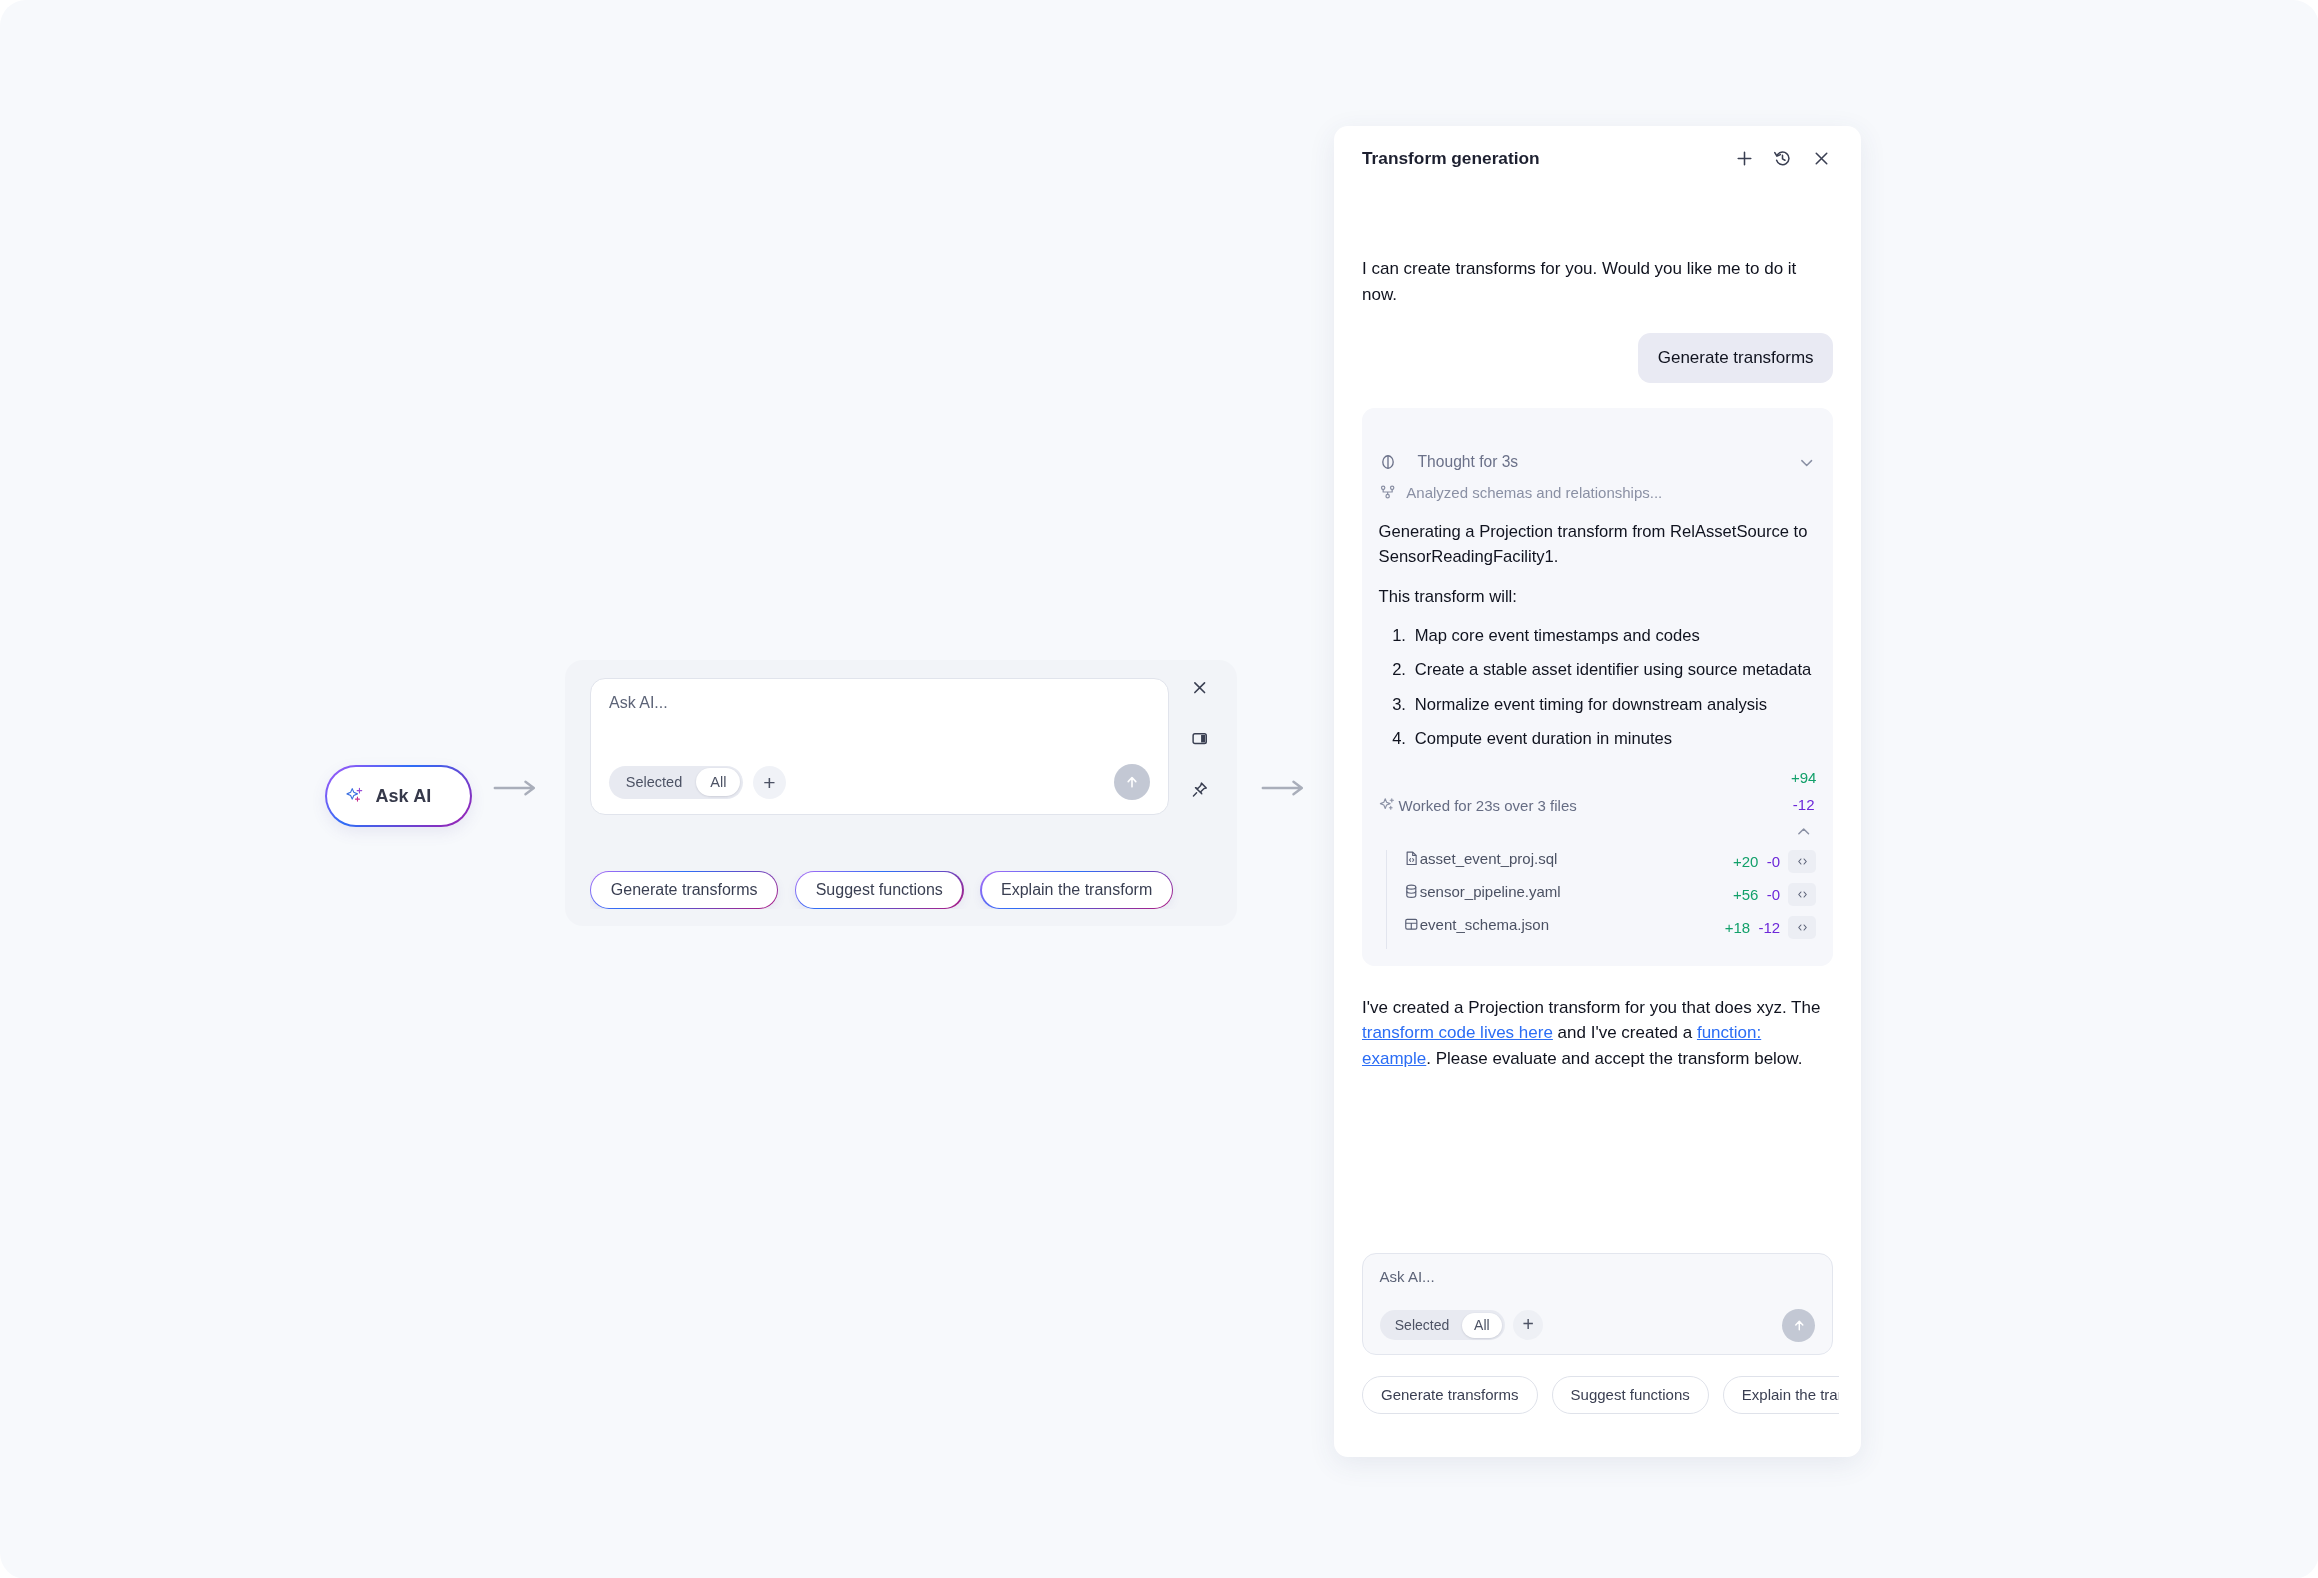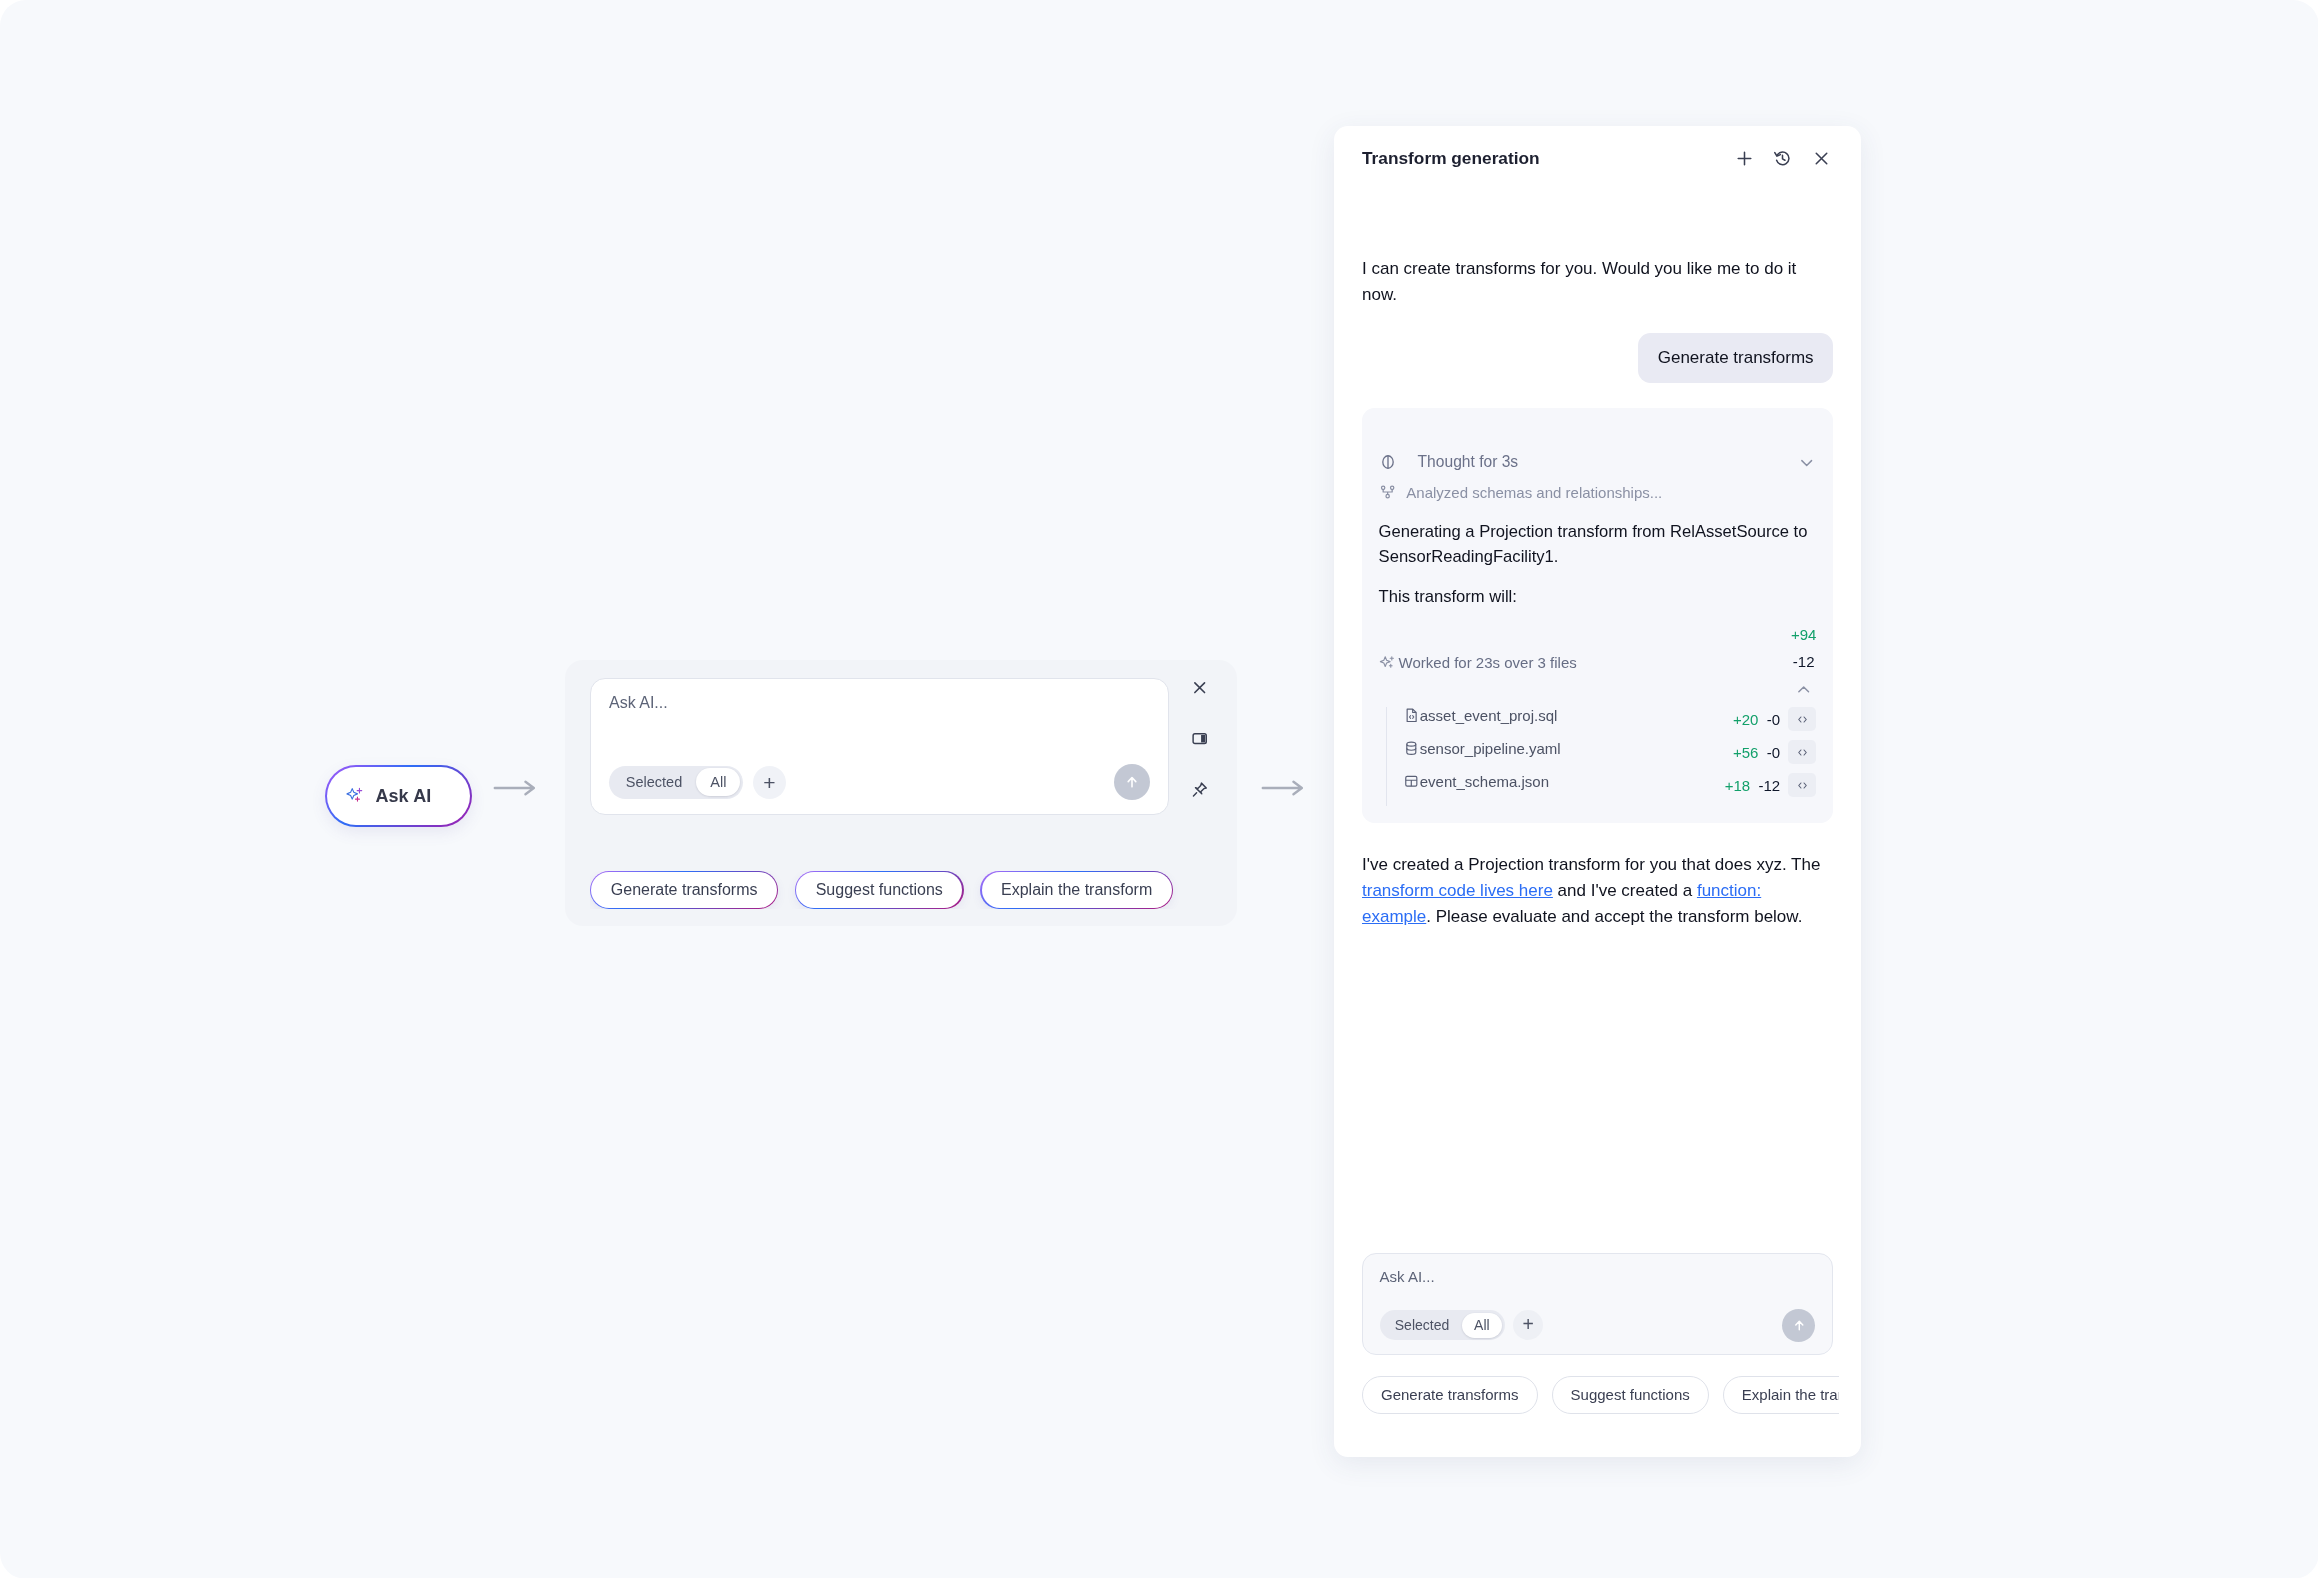--- a/index.html
+++ b/index.html
@@ -277,21 +277,21 @@
   
   #worked-row {
     display: flex;
     align-items: center;
     gap: 2px;
     margin-top: 16.6px;
     color: #666d84;
     font-size: 15px;
   }
   .diff-add { color: #12a06a; font-size: 15px; }
-  .diff-del { color: #0f172a; font-size: 15px; }
+  .diff-del { color: #6d28d9; font-size: 15px; }
   #worked-row .counts { margin-left: auto; display:flex; gap:9.7px; align-items:center;flex-direction:column; }
 
   #file-list {
     margin-top: 8.3px;
     margin-left: 7px;
     border-left: 1.4px solid #e2e5ee;
     padding-left: 16.6px;
   }
   .file-row {
     display: flex;
@@ -487,20 +487,26 @@
             <circle cx="19" cy="7" r="2.4" fill="none" stroke="#8a90a4" stroke-width="1.8"></circle>
             <circle cx="12.5" cy="19" r="2.4" fill="none" stroke="#8a90a4" stroke-width="1.8"></circle>
             <path d="M6 9.5 V13 H19 V9.5 M12.5 13 V16.6" fill="none" stroke="#8a90a4" stroke-width="1.8" stroke-linecap="round" stroke-linejoin="round"></path>
           </svg>
           <span>Analyzed schemas and relationships...</span>
         </div>
 
         <div class="thought-body">
           <p>Generating a Projection transform from RelAssetSource to SensorReadingFacility1.</p>
           <p>This transform will:</p>
+          <ol>
+            <li>Map core event timestamps and codes</li>
+            <li>Create a stable asset identifier using source metadata</li>
+            <li>Normalize event timing for downstream analysis</li>
+            <li>Compute event duration in minutes</li>
+          </ol>
         </div>
 
         <div id="worked-row">
           <svg width="18" height="18" viewBox="0 0 26 26">
             <path d="M9 4 L11 9 L16 11 L11 13 L9 18 L7 13 L2 11 L7 9 Z" fill="none" stroke="#8a90a4" stroke-width="1.6" stroke-linejoin="round"></path>
             <path d="M18.5 4 V8.5 M16.2 6.2 H20.8" stroke="#8a90a4" stroke-width="1.6" stroke-linecap="round"></path>
             <path d="M17 15 V19 M15 17 H19" stroke="#8a90a4" stroke-width="1.6" stroke-linecap="round"></path>
           </svg>
           <span>Worked for 23s over 3 files</span>
           <span class="counts">

